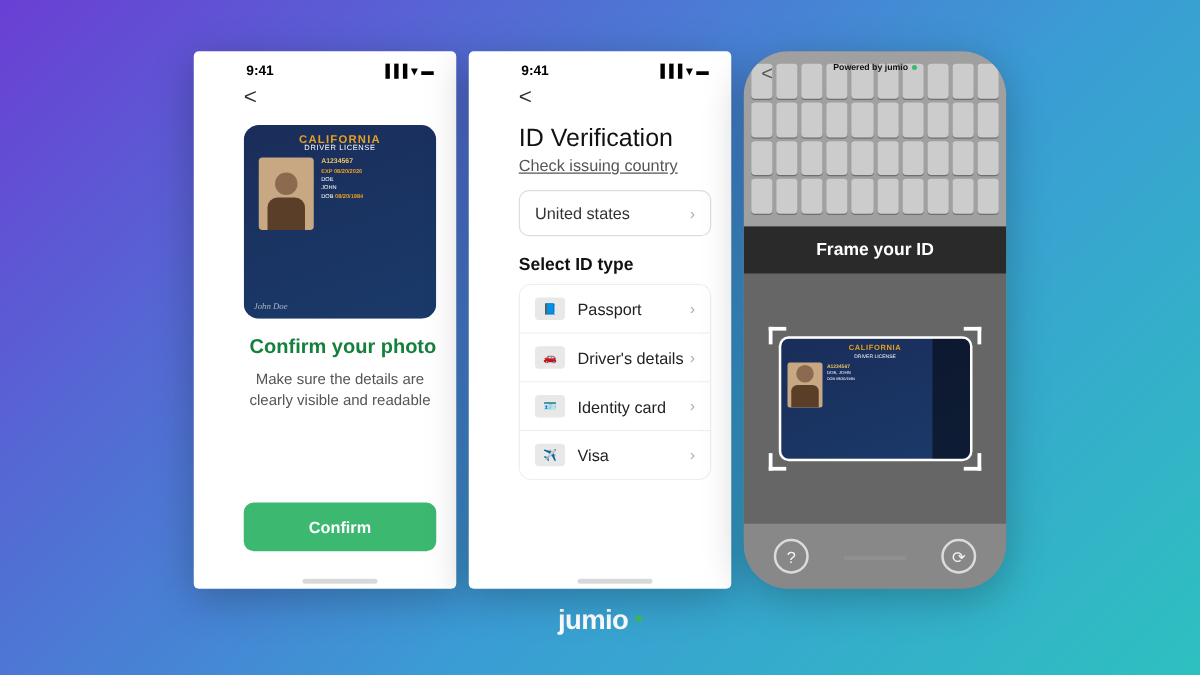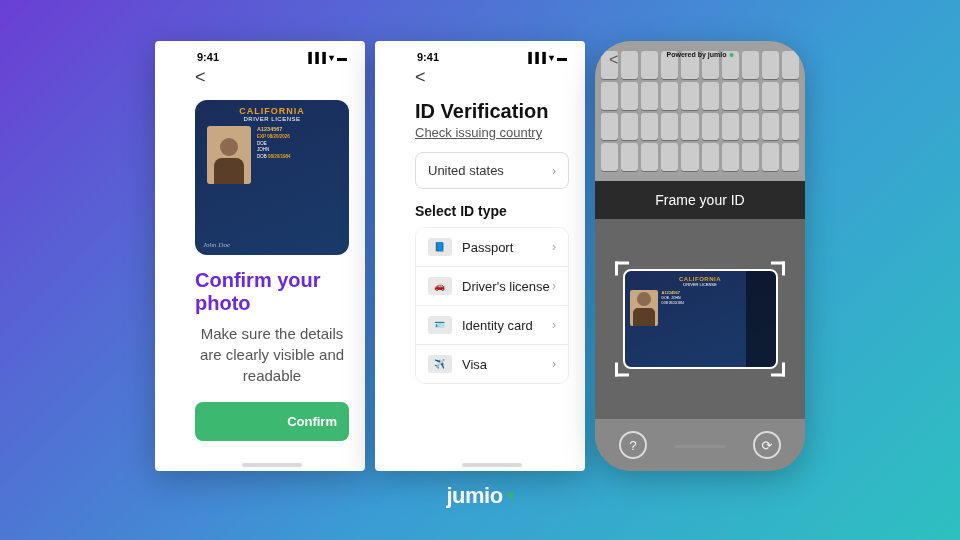--- a/index.html
+++ b/index.html
@@ -176,29 +176,29 @@
       position: absolute;
       bottom: 6px;
       left: 8px;
       color: rgba(255,255,255,0.6);
       font-style: italic;
       font-size: 7px;
       font-family: cursive;
     }
 
     .confirm-title {
-      font-size: 20px;
+      font-size: 16px;
       font-weight: 700;
-      text-align: left;
+      text-align: right;
       margin-bottom: 8px;
-      color: #6d28d9;
+      color: #15803d;
     }
 
     .confirm-desc {
-      font-size: 15px;
+      font-size: 12px;
       color: #555;
       text-align: center;
       margin-bottom: 16px;
       line-height: 1.4;
     }
 
     .btn-row {
       display: flex;
       gap: 10px;
       margin-top: auto;
@@ -220,36 +220,36 @@
     .btn-confirm {
       flex: 1;
       padding: 12px;
       border: none;
       border-radius: 8px;
       background: #3cb871;
       font-size: 13px;
       font-weight: 600;
       color: #fff;
       cursor: pointer;
-      text-align: right;
+      text-align: center;
     }
 
     .home-indicator {
       height: 4px;
       width: 60px;
       background: #000;
       border-radius: 2px;
       margin: 6px auto 4px;
       opacity: 0.15;
     }
 
     
     .verification-title {
       font-size: 20px;
-      font-weight: 700;
+      font-weight: 400;
       color: #111;
       margin-bottom: 2px;
     }
 
     .verification-subtitle {
       font-size: 13px;
       color: #555;
       margin-bottom: 12px;
       text-decoration: underline;
     }
@@ -391,21 +391,21 @@
 
     .frame-instruction-bar {
       background: #2a2a2a;
       padding: 10px 16px;
       text-align: center;
     }
 
     .frame-instruction-text {
       color: #fff;
       font-size: 14px;
-      font-weight: 400;
+      font-weight: 700;
     }
 
     .camera-viewfinder {
       flex: 1;
       background: #666;
       position: relative;
       display: flex;
       align-items: center;
       justify-content: center;
     }
@@ -578,21 +578,21 @@
       <div class="section-label">Select ID type</div>
 
       <div class="id-type-list">
         <div class="id-type-item">
           <div class="id-icon">📘</div>
           <span class="id-type-label">Passport</span>
           <span class="chevron-right">›</span>
         </div>
         <div class="id-type-item">
           <div class="id-icon">🚗</div>
-          <span class="id-type-label">Driver's license</span>
+          <span class="id-type-label">Driver's details</span>
           <span class="chevron-right">›</span>
         </div>
         <div class="id-type-item">
           <div class="id-icon">🪪</div>
           <span class="id-type-label">Identity card</span>
           <span class="chevron-right">›</span>
         </div>
         <div class="id-type-item">
           <div class="id-icon">✈️</div>
           <span class="id-type-label">Visa</span>

